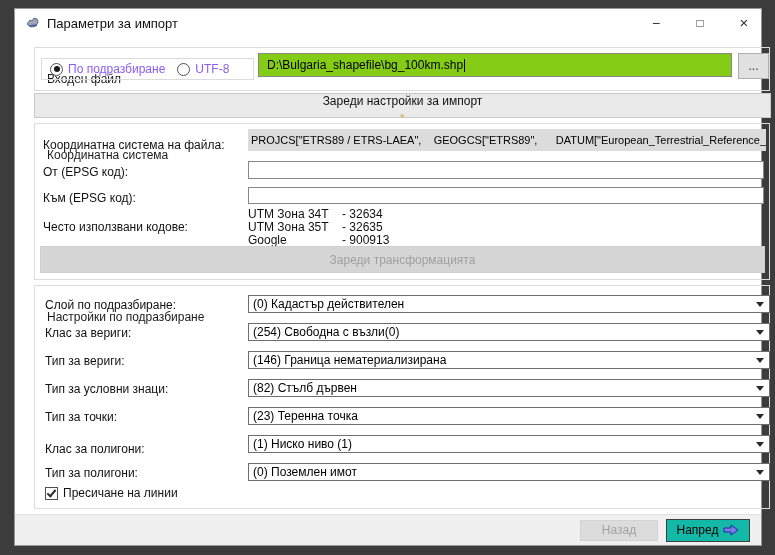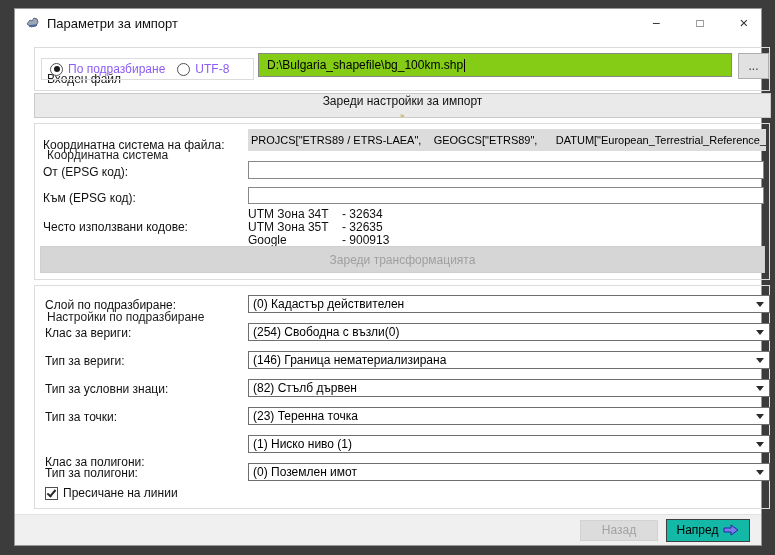--- a/index.html
+++ b/index.html
@@ -186,21 +186,21 @@
       </div>
 
       <span class="row-label" style="top:124px">Тип за точки:</span>
       <div class="combo" style="top:121px">
         <span class="combo-value">(23) Теренна точка</span>
         <span class="combo-arrow">
             <i></i>
           </span>
       </div>
 
-      <span class="row-label" style="top:169px">Клас за полигони:</span>
+      <span class="row-label" style="top:156px">Клас за полигони:</span>
       <div class="combo" style="top:149px">
         <span class="combo-value">(1) Ниско ниво (1)</span>
         <span class="combo-arrow">
             <i></i>
           </span>
       </div>
 
       <span class="row-label" style="top:180px">Тип за полигони:</span>
       <div class="combo" style="top:177px">
         <span class="combo-value">(0) Поземлен имот</span>

